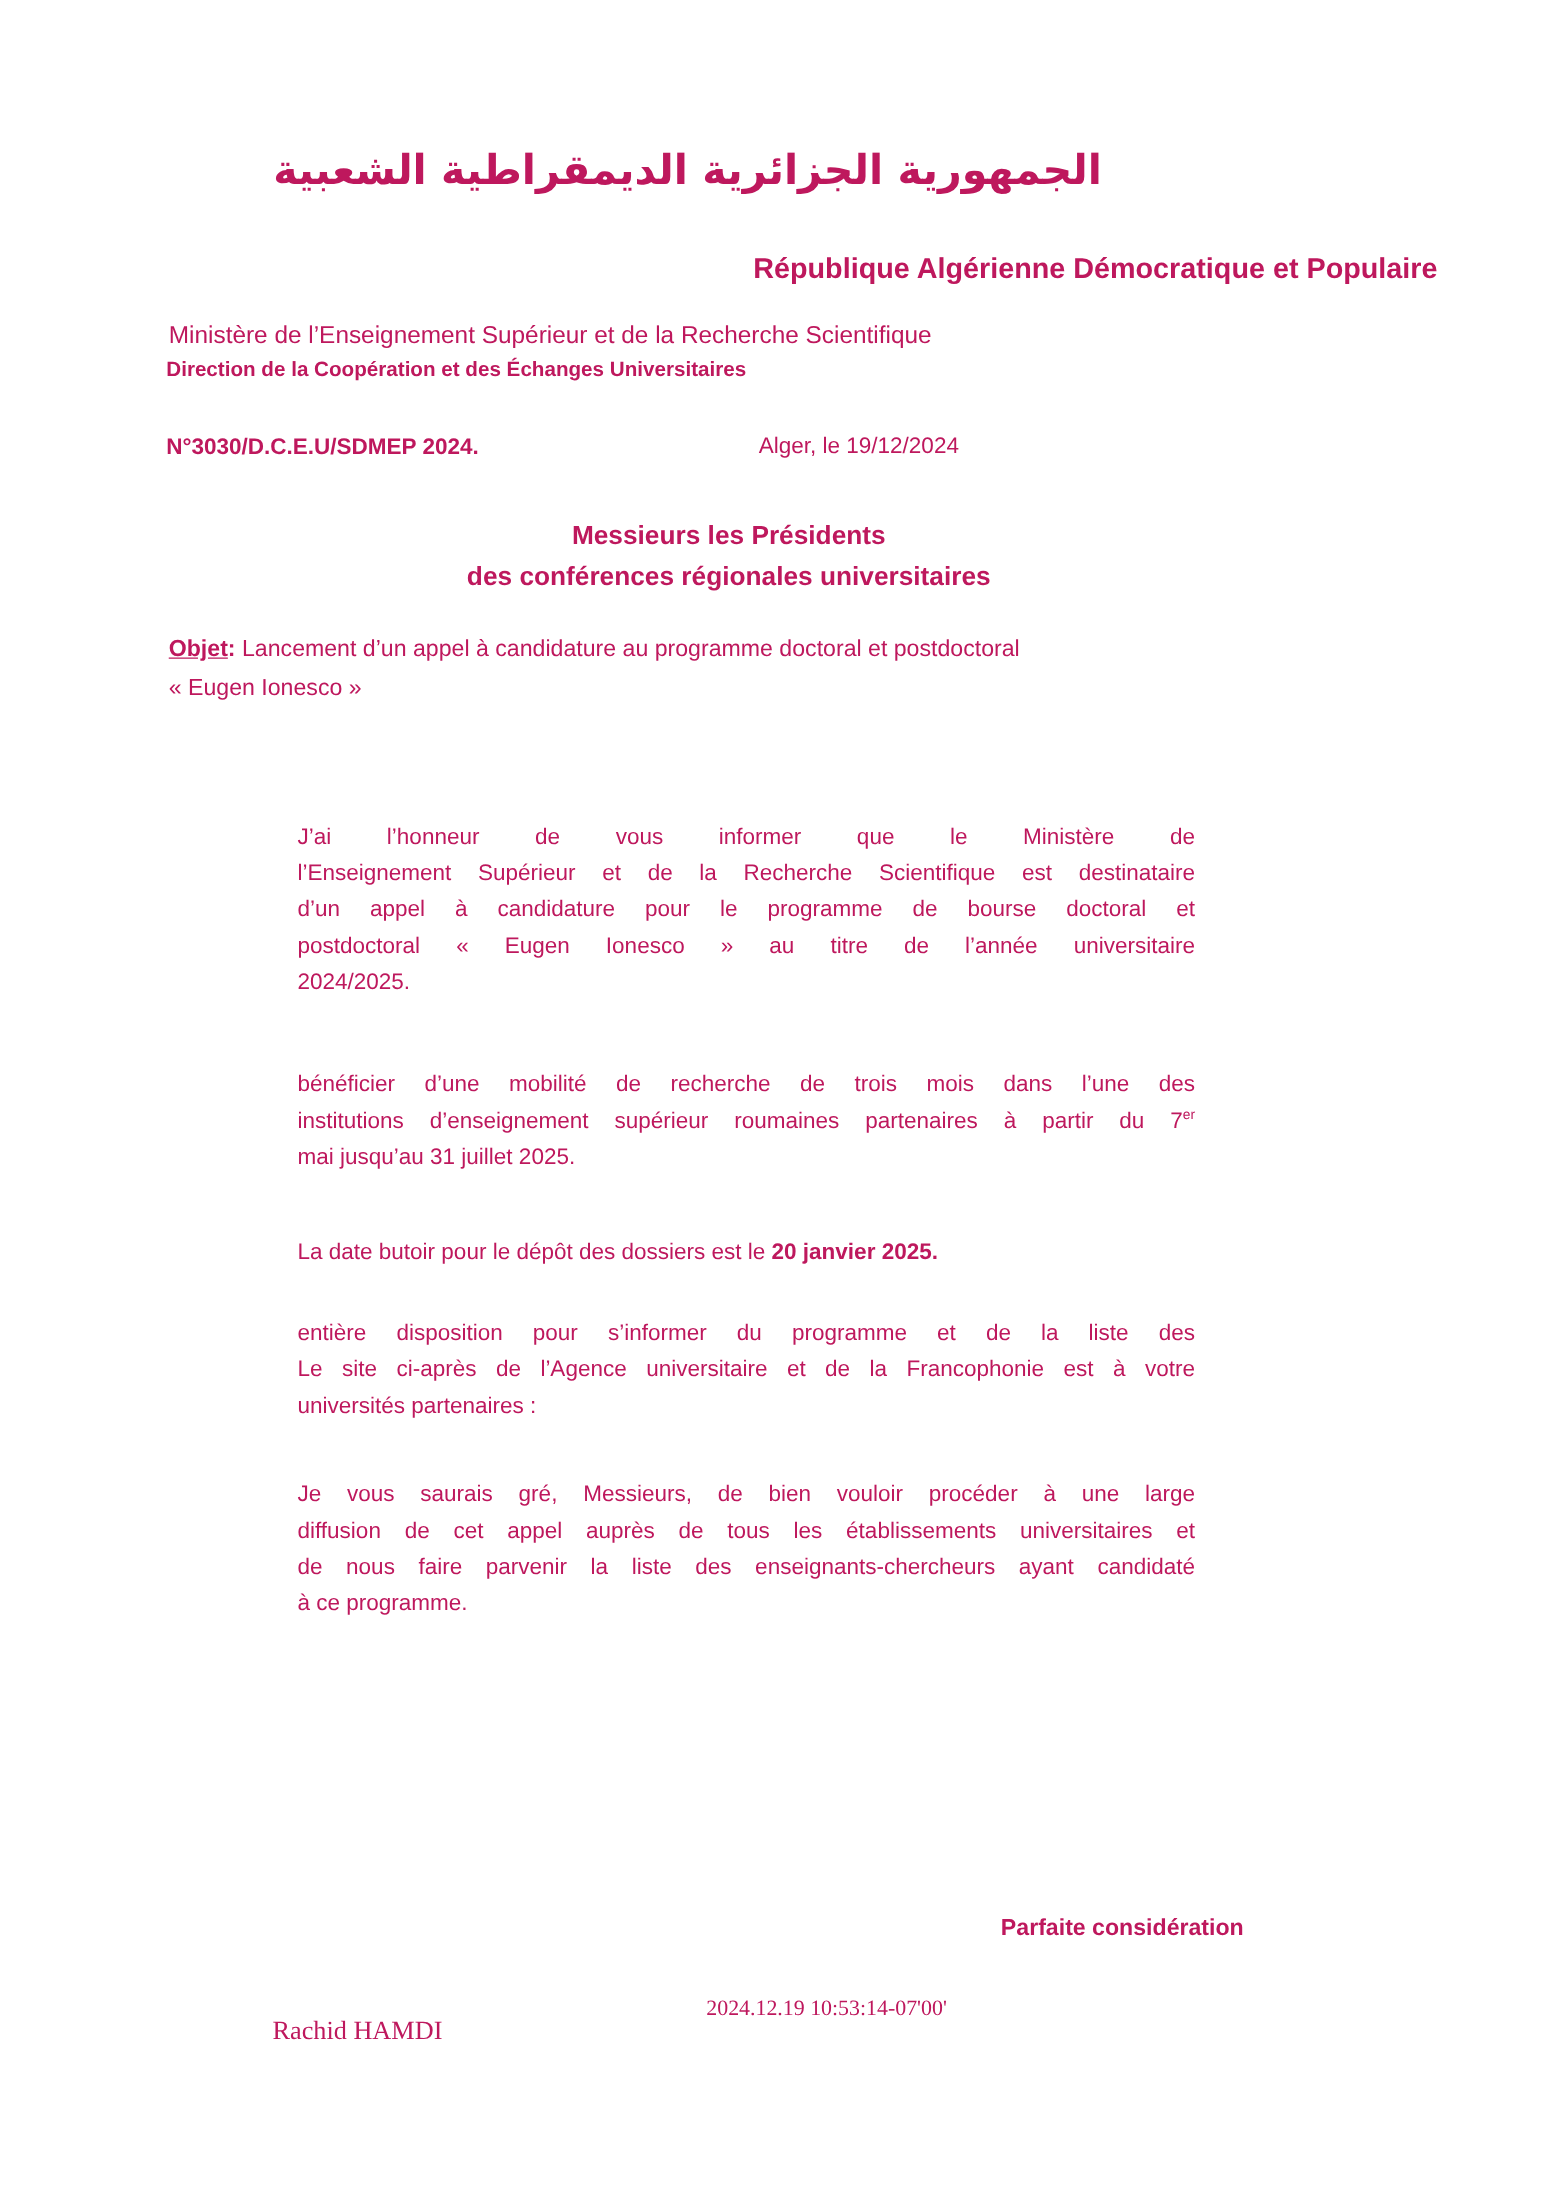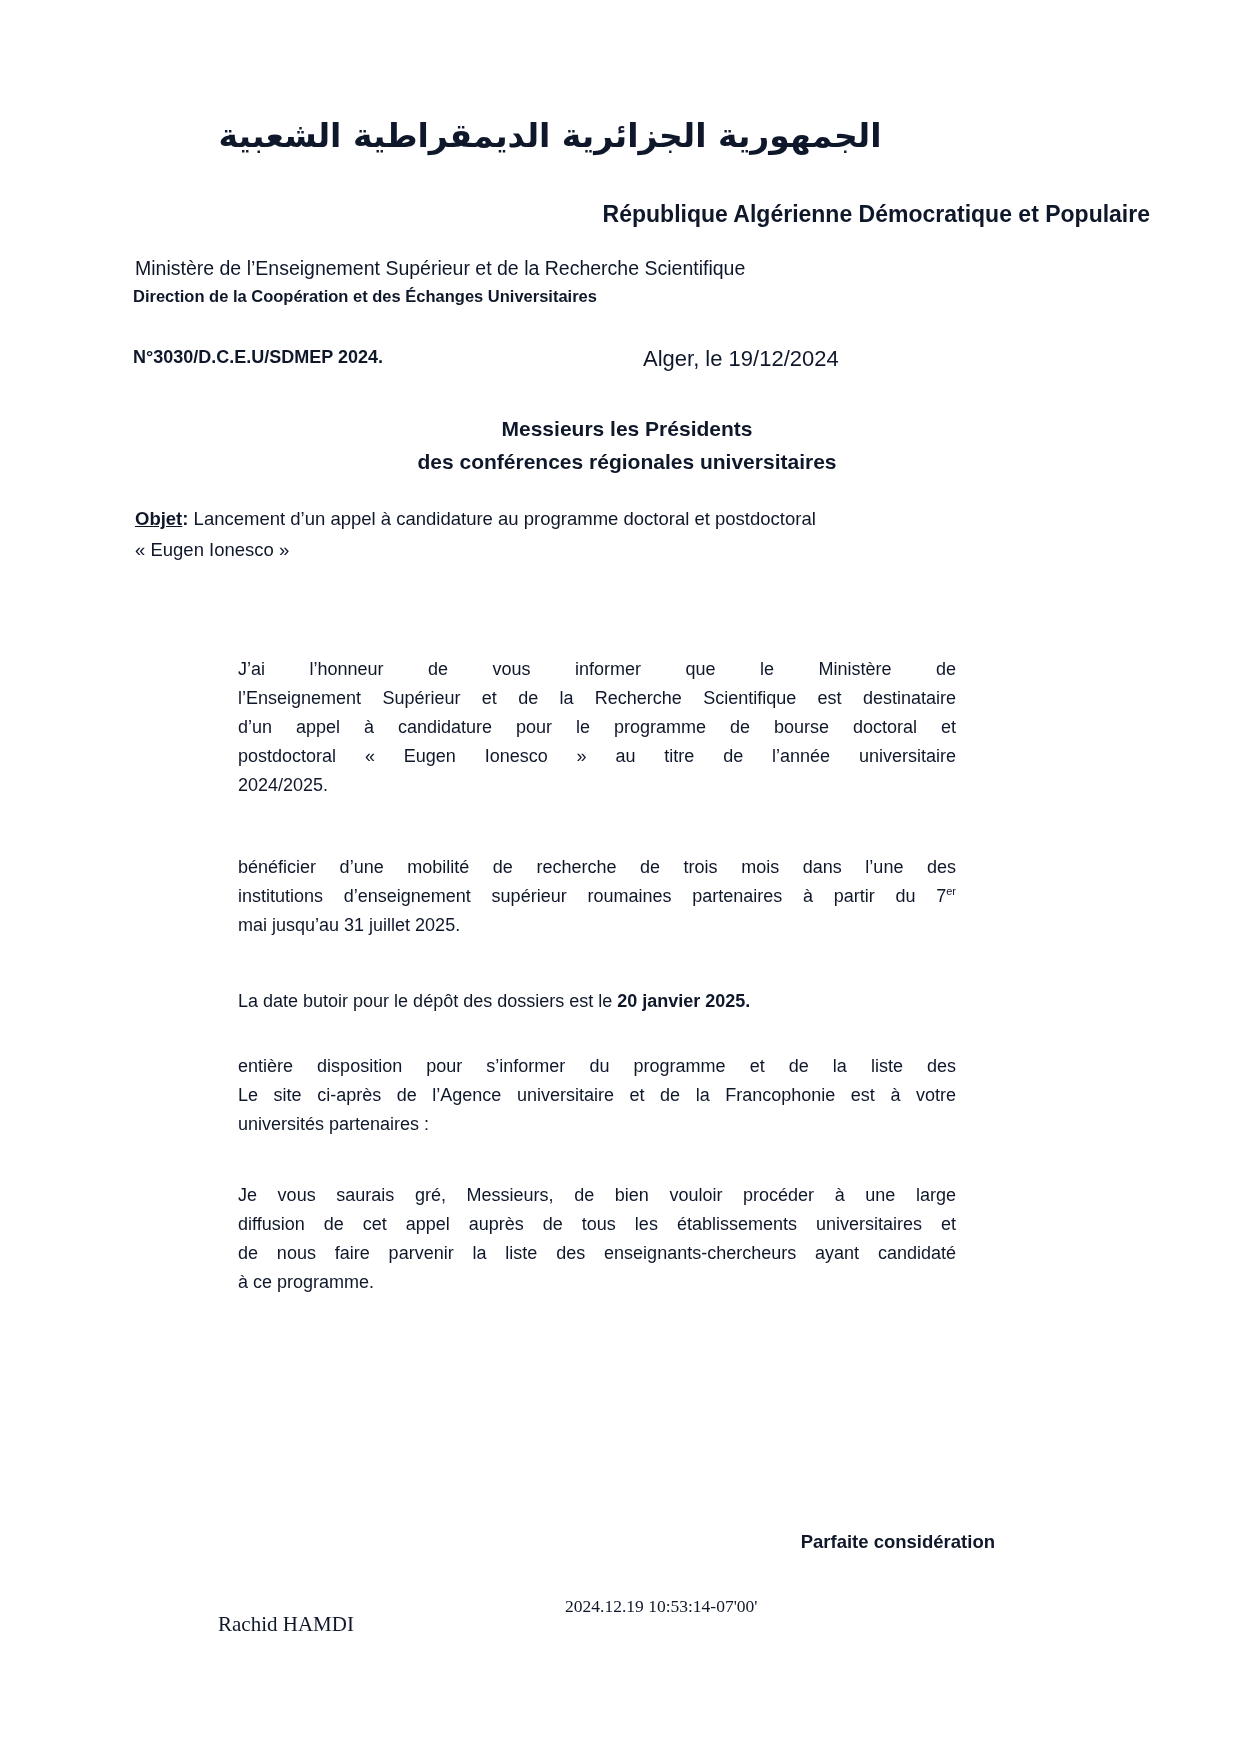--- a/index.html
+++ b/index.html
@@ -1,21 +1,21 @@
 <!DOCTYPE html>
 <html><head>
 <meta charset="utf-8">
 <style>
   html, body { margin: 0; padding: 0; background: #ffffff; }
   .page {
     position: relative;
     width: 1241px;
     height: 1755px;
     background: #ffffff;
-    color: #0f172a;
+    color: #be185d;
     font-family: "Liberation Sans", sans-serif;
     overflow: hidden;
   }
   .abs { position: absolute; }
 
   .arabic-title {
     top: 116px; left: 0; width: 1100px;
     text-align: center;
     font-family: "DejaVu Sans", sans-serif;
     font-weight: 700;
@@ -37,30 +37,28 @@
     font-size: 16.5px;
     font-weight: 700;
   }
   .reference-number {
     top: 347px; left: 133px;
     font-size: 18px;
     font-weight: 700;
   }
   .place-date {
     top: 346px; left: 607px;
-    font-size: 22px;
-    margin-left: 36px;
+    font-size: 18px;
   }
   .addressee {
-    top: 412px; left: 12px; width: 1166px;
+    top: 412px; left: 0; width: 1166px;
     text-align: center;
     font-weight: 700;
     font-size: 21px;
     line-height: 33px;
-    padding-left: 32px;
   }
   .objet-block {
     top: 503px; left: 135px; width: 990px;
     font-size: 18.5px;
     line-height: 31px;
   }
   .objet-label { font-weight: 700; text-decoration: underline; }
   .objet-colon { font-weight: 700; }
 
   .body-block {

